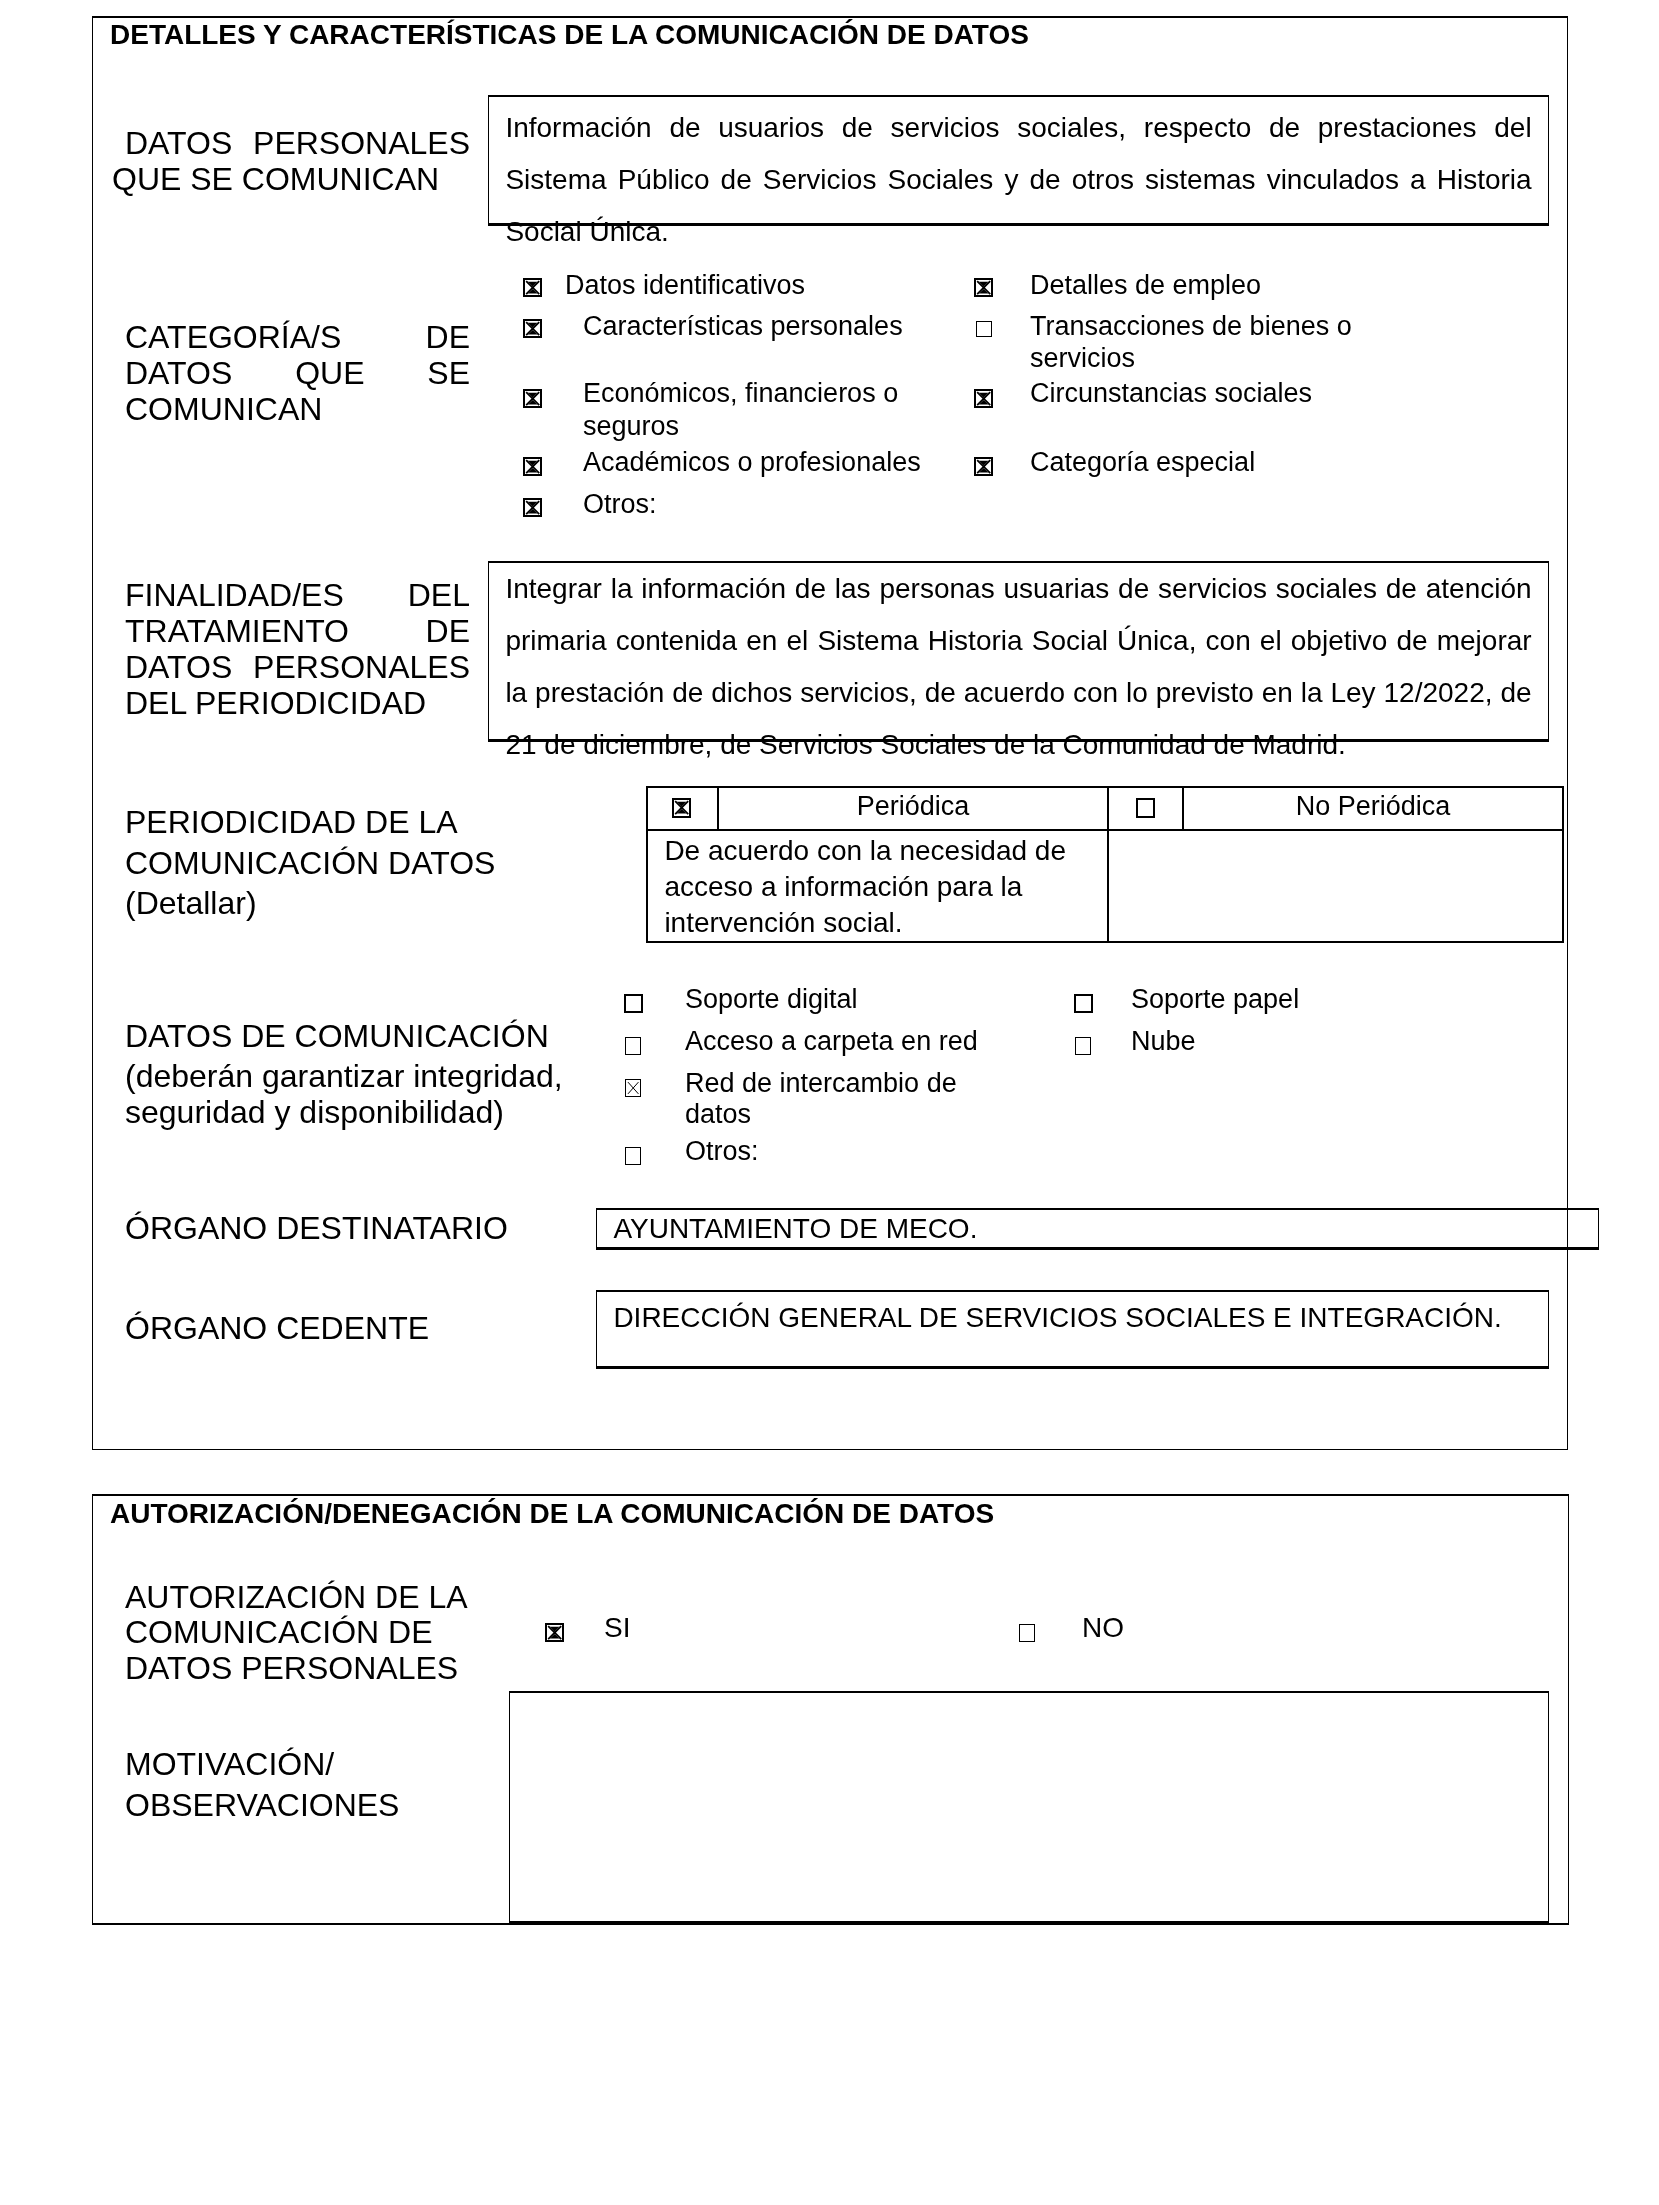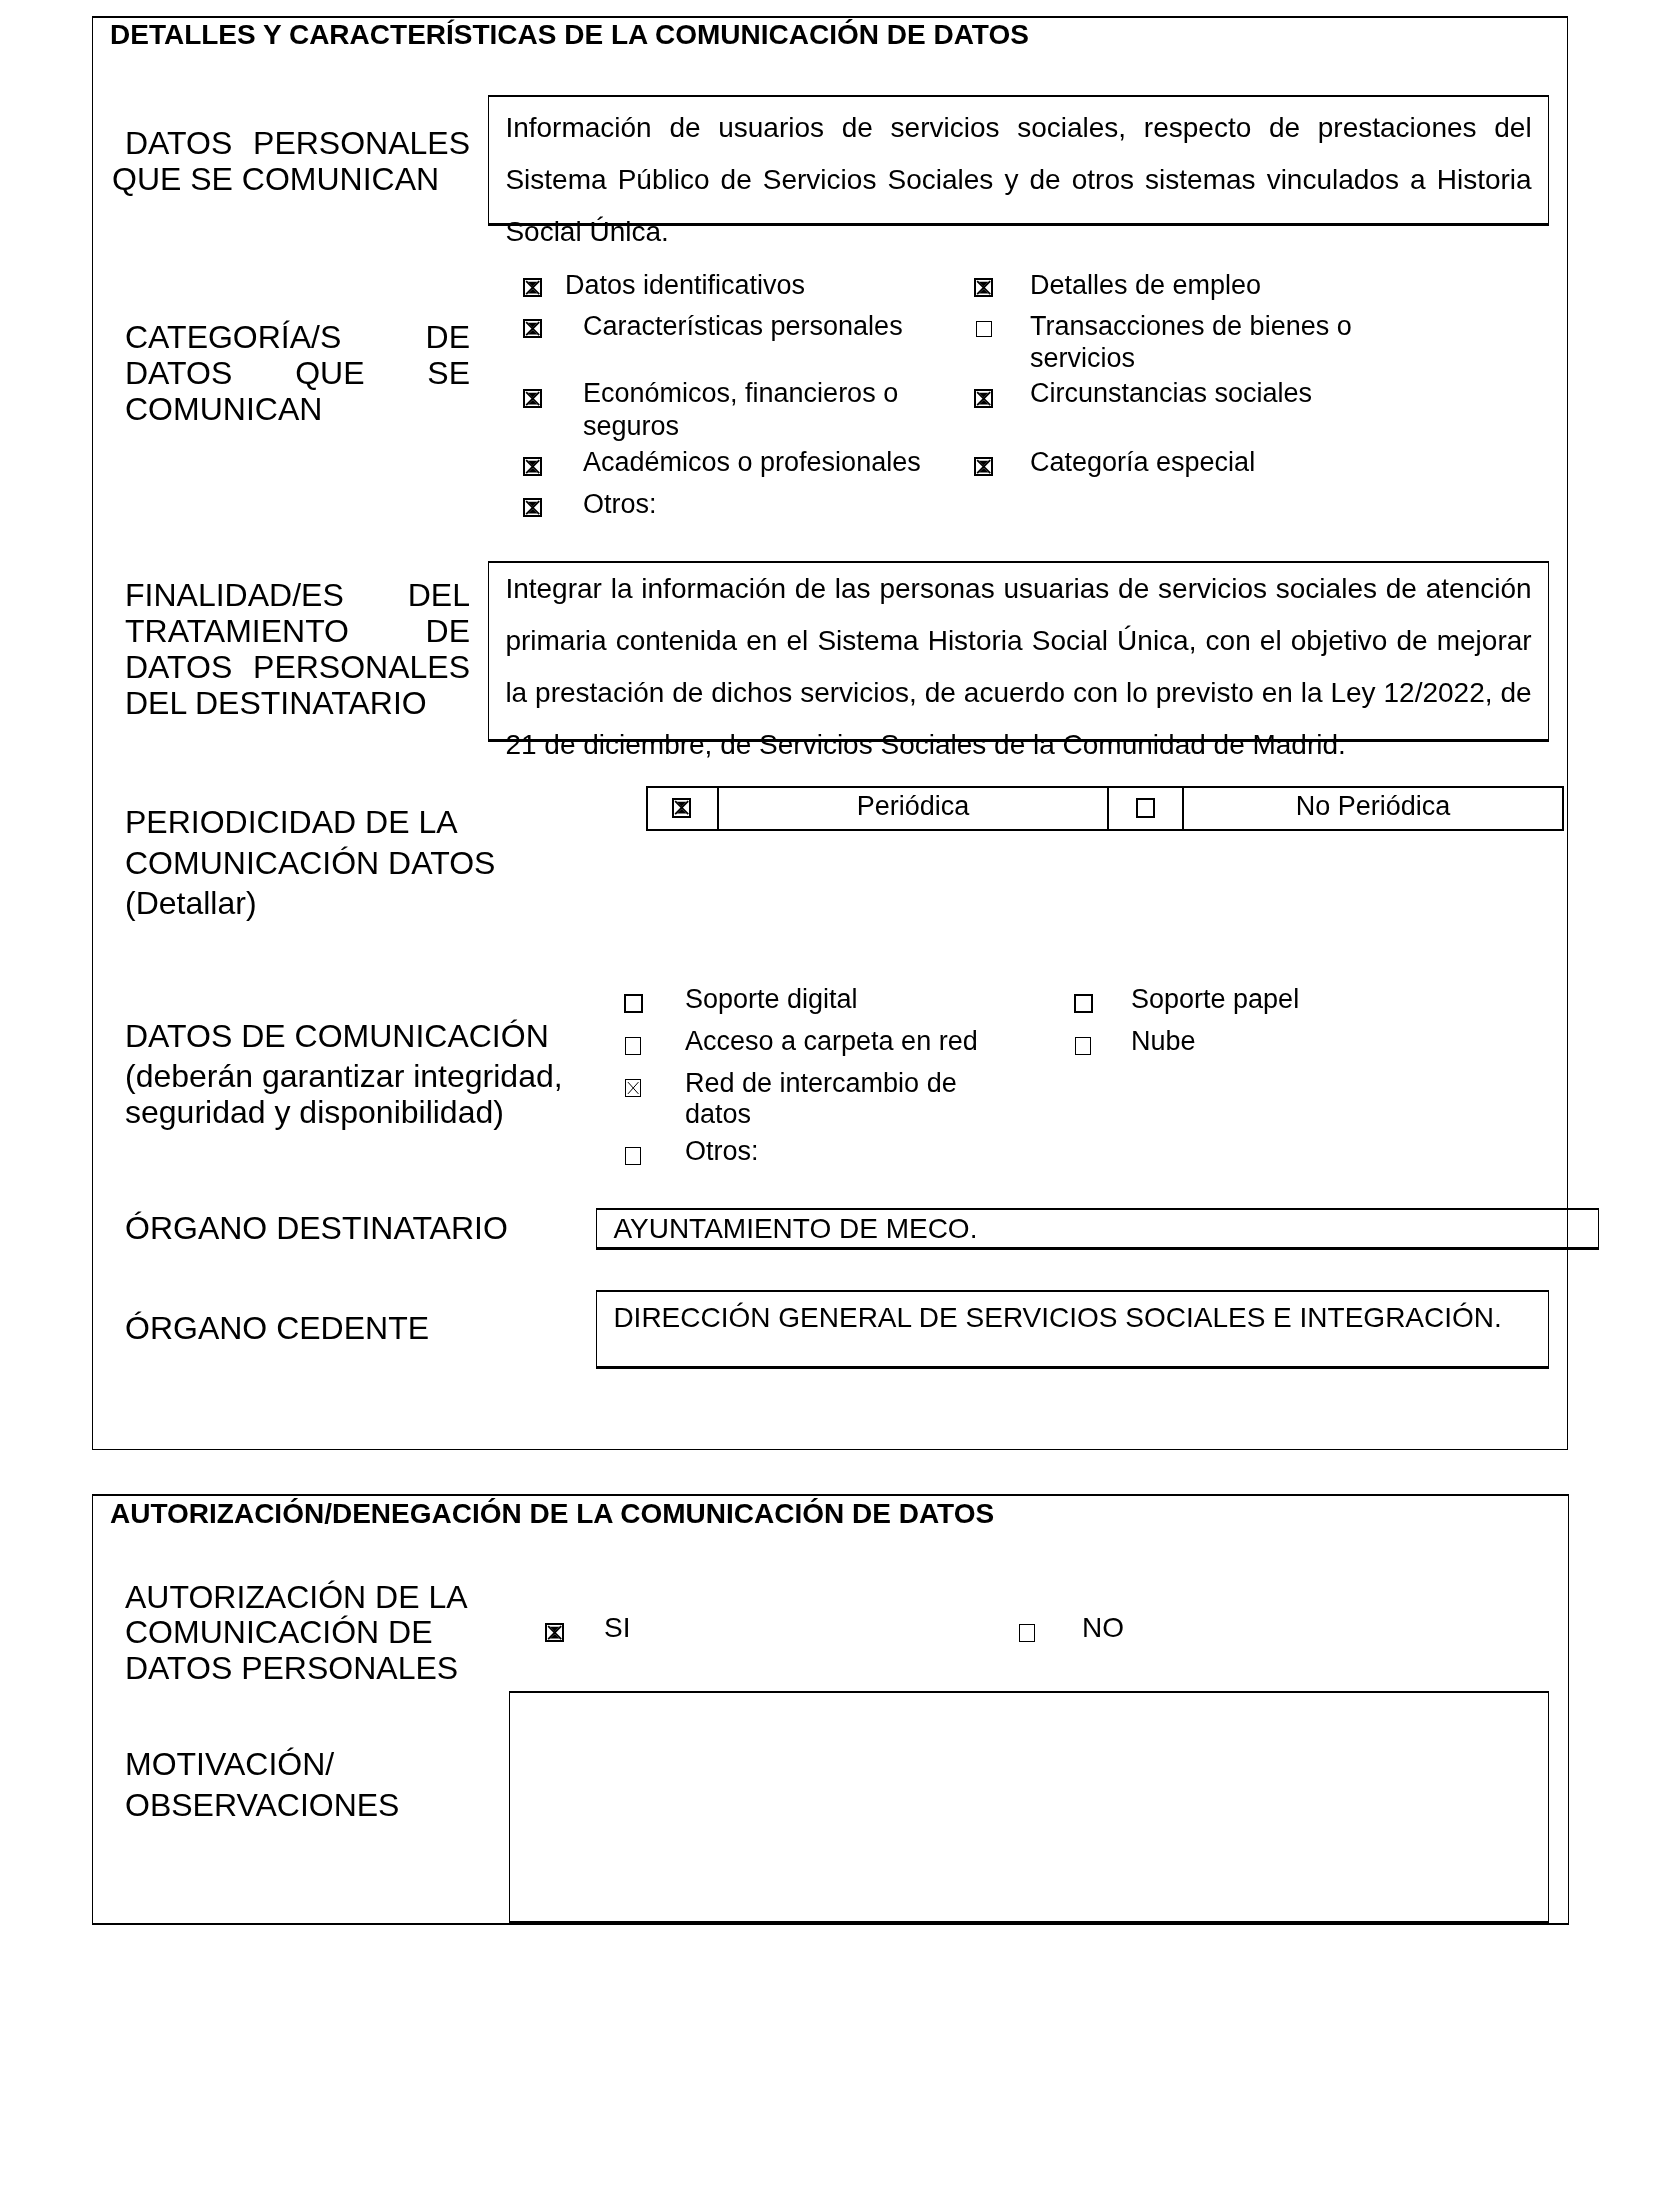--- a/index.html
+++ b/index.html
@@ -102,21 +102,21 @@
   <svg viewBox="0 0 26 26">
       <path d="M2 2 L24 24 M24 2 L2 24" stroke="#000" stroke-width="3"></path>
       <path d="M5 3 L21 3 L13 11 Z M5 23 L21 23 L13 15 Z" fill="#000"></path>
     </svg>
 </div>
 <div class="opt" style="left:1030px; top:446px;">Categoría especial</div>
 
 <div class="label justify" style="left:125px; top:577px; width:345px;">FINALIDAD/ES DEL</div>
 <div class="label justify" style="left:125px; top:613px; width:345px;">TRATAMIENTO DE</div>
 <div class="label justify" style="left:125px; top:649px; width:345px;">DATOS PERSONALES</div>
-<div class="label" style="left:125px; top:685px; width:345px;">DEL DESTINATARIO</div>
+<div class="label" style="left:125px; top:685px; width:345px;">DEL PERIODICIDAD</div>
 <div class="box" style="left:488px; top:561px; width:1061px; height:181px; padding-top:0;">Integrar la información de las personas usuarias de servicios sociales de atención primaria contenida en el Sistema Historia Social Única, con el objetivo de mejorar la prestación de dichos servicios, de acuerdo con lo previsto en la Ley 12/2022, de 21 de diciembre, de Servicios Sociales de la Comunidad de Madrid.</div>
 
 <div class="label" style="left:125px; top:804px;">PERIODICIDAD DE LA</div>
 <div class="label" style="left:125px; top:845px;">COMUNICACIÓN DATOS</div>
 <div class="label" style="left:125px; top:885px;">(Detallar)</div>
 
 <table class="per" style="left:606px; top:786px; width:918px;margin-left:40px;">
   <tbody>
       <tr style="height:43px;">
     <td class="cbcell" style="width:69px;">
@@ -126,20 +126,24 @@
               <path d="M5 3 L21 3 L13 11 Z M5 23 L21 23 L13 15 Z" fill="#000"></path>
             </svg>
       </div>
     </td>
     <td class="hdr" style="width:388px;">Periódica</td>
     <td class="cbcell" style="width:73px;">
       <div class="cb" style="left:27px; top:10.4px;"></div>
     </td>
     <td class="hdr">No Periódica</td>
   </tr>
+  <tr style="height:112px;">
+    <td colspan="2" style="font-size:28px; line-height:36px; padding:1.5px 16.4px 0 16.4px;">De acuerdo con la necesidad de acceso a información para la intervención social.</td>
+    <td colspan="2"></td>
+  </tr>
 </tbody>
   </table>
 
 <div class="label" style="left:125px; top:1018px;">DATOS DE COMUNICACIÓN</div>
 <div class="label" style="left:125px; top:1058px;">(deberán garantizar integridad,</div>
 <div class="label" style="left:125px; top:1094px;">seguridad y disponibilidad)</div>
 
 <div class="cb" style="left:624px; top:994px;"></div>
 <div class="opt" style="left:685px; top:983px;">Soporte digital</div>
 

